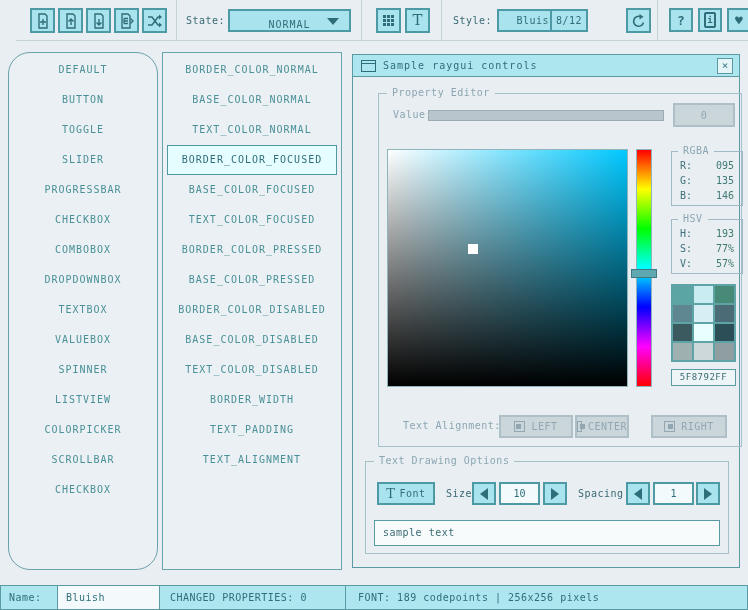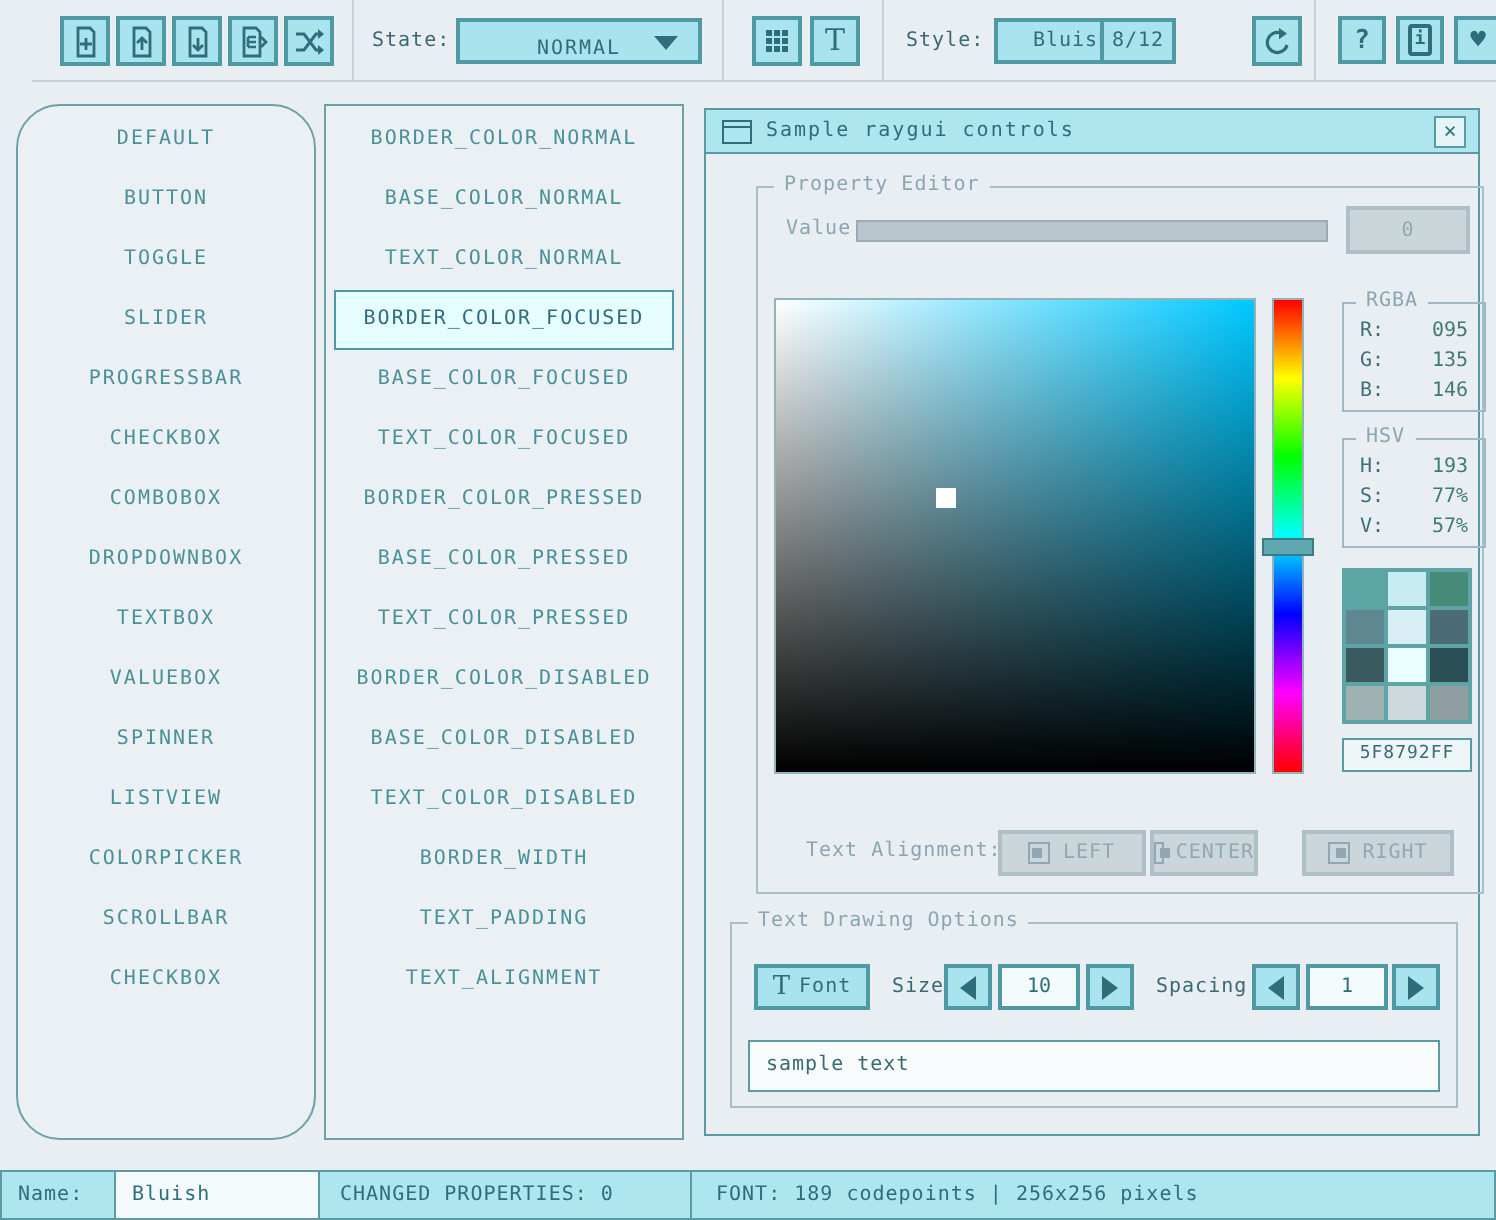--- a/index.html
+++ b/index.html
@@ -211,21 +211,20 @@
 
   <div class="panel panel-mid" id="properties-list">
       <div class="list-item">BORDER_COLOR_NORMAL</div>
       <div class="list-item">BASE_COLOR_NORMAL</div>
       <div class="list-item">TEXT_COLOR_NORMAL</div>
       <div class="list-item selected">BORDER_COLOR_FOCUSED</div>
       <div class="list-item">BASE_COLOR_FOCUSED</div>
       <div class="list-item">TEXT_COLOR_FOCUSED</div>
       <div class="list-item">BORDER_COLOR_PRESSED</div>
       <div class="list-item">BASE_COLOR_PRESSED</div>
-      <div class="list-item">TEXT_COLOR_PRESSED</div>
       <div class="list-item">BORDER_COLOR_DISABLED</div>
       <div class="list-item">BASE_COLOR_DISABLED</div>
       <div class="list-item">TEXT_COLOR_DISABLED</div>
       <div class="list-item">BORDER_WIDTH</div>
       <div class="list-item">TEXT_PADDING</div>
       <div class="list-item">TEXT_ALIGNMENT</div>
     </div>
 
   <div class="window">
     <div class="titlebar">

